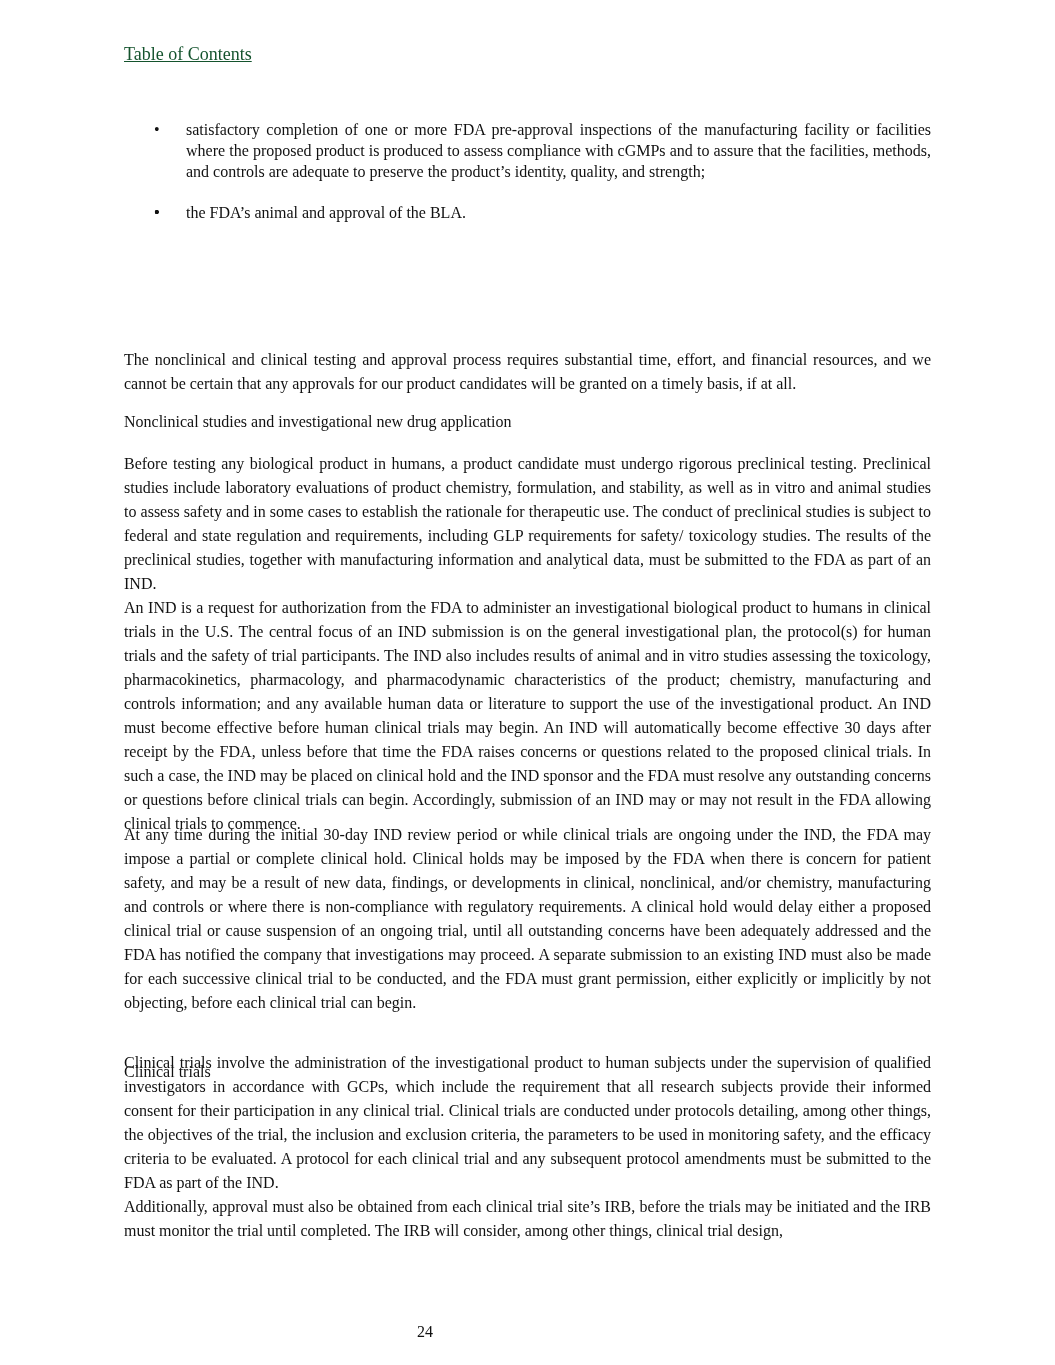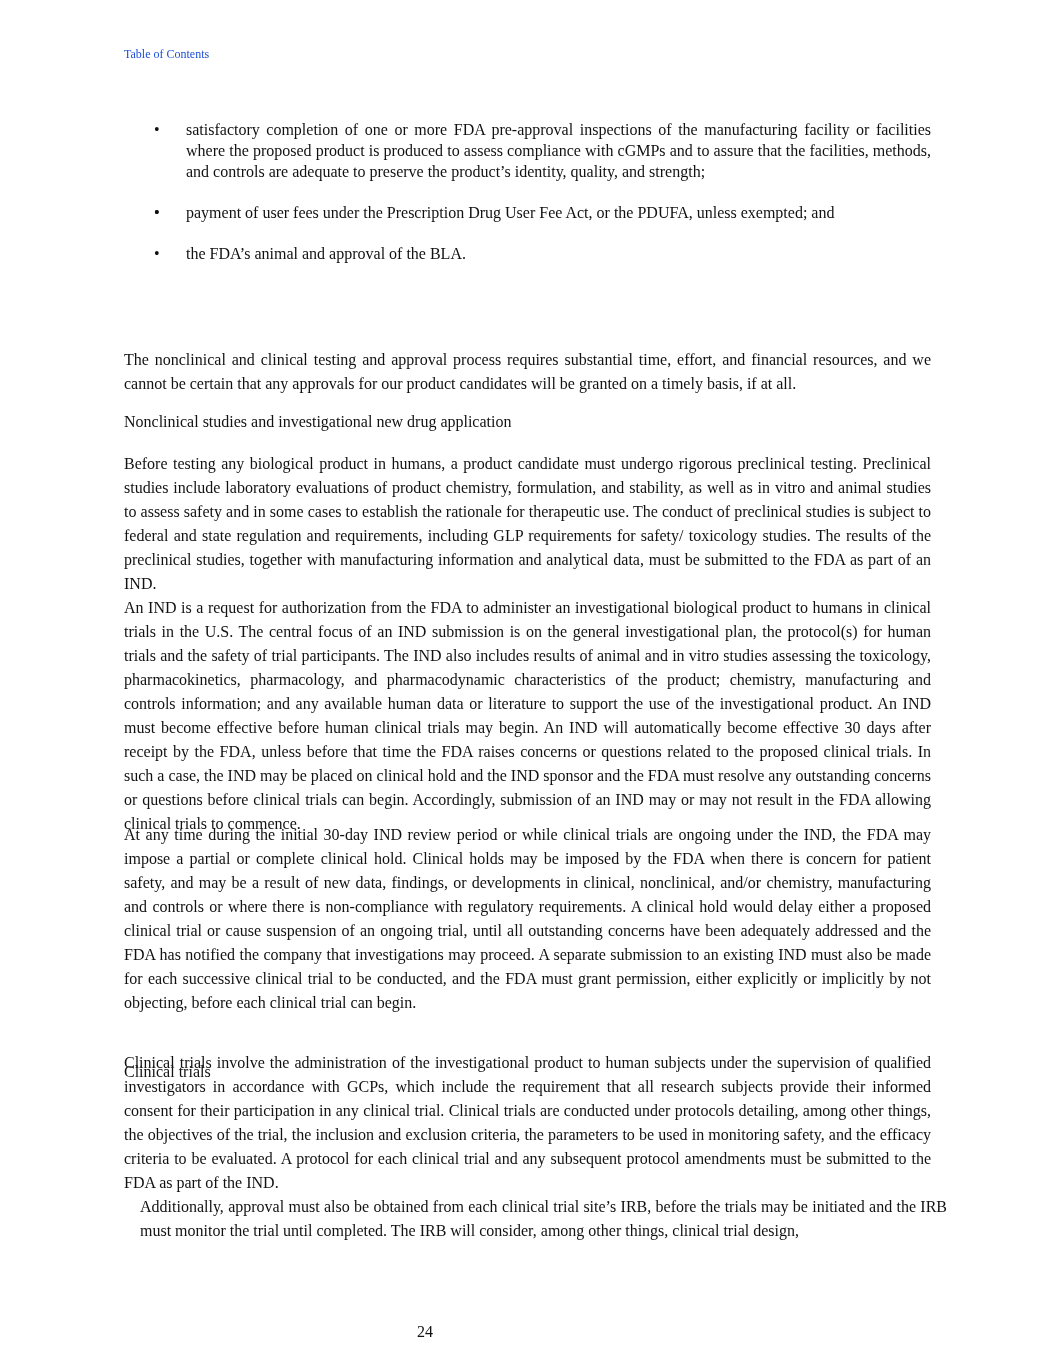--- a/index.html
+++ b/index.html
@@ -13,22 +13,23 @@
       position: relative;
       font-family: "Liberation Serif", "DejaVu Serif", serif;
       font-size: 16px;
       color: #111111;
       overflow: hidden;
     }
     .toc-link {
       position: absolute;
       left: 124px;
       top: 44px;
-      color: #1d4ed8;
-      font-size: 12px;
+      color: #14532d;
+      text-decoration: underline;
+      font-size: 18px;
       line-height: 20px;
       cursor: pointer;
     }
     .bullets {
       position: absolute;
       left: 124px;
       top: 120px;
       width: 807px;
       margin: 0;
       padding: 0;
@@ -73,21 +74,20 @@
 <ul class="bullets">
   <li class="bullet-item">
     <span class="bullet">•</span>
     <span>satisfactory completion of one or more FDA pre-approval inspections of the manufacturing facility or facilities where the proposed product is produced to assess compliance with cGMPs and to assure that the facilities, methods, and controls are adequate to preserve the product’s identity, quality, and strength;</span>
   </li>
   <li class="bullet-item">
     <span class="bullet">•</span>
   </li>
   <li class="bullet-item">
     <span class="bullet">•</span>
-    <span>payment of user fees under the Prescription Drug User Fee Act, or the PDUFA, unless exempted; and</span>
   </li>
   <li class="bullet-item">
     <span class="bullet">•</span>
     <span>the FDA’s animal and approval of the BLA.</span>
   </li>
 </ul>
 
 <p class="block" style="top:348px;">The nonclinical and clinical testing and approval process requires substantial time, effort, and financial resources, and we cannot be certain that any approvals for our product candidates will be granted on a timely basis, if at all.</p>
 
 <p class="block heading" style="top:410px;">Nonclinical studies and investigational new drug application</p>
@@ -95,15 +95,15 @@
 <p class="block" style="top:452px;">Before testing any biological product in humans, a product candidate must undergo rigorous preclinical testing. Preclinical studies include laboratory evaluations of product chemistry, formulation, and stability, as well as in vitro and animal studies to assess safety and in some cases to establish the rationale for therapeutic use. The conduct of preclinical studies is subject to federal and state regulation and requirements, including GLP requirements for safety/ toxicology studies. The results of the preclinical studies, together with manufacturing information and analytical data, must be submitted to the FDA as part of an IND.</p>
 
 <p class="block" style="top:596px;">An IND is a request for authorization from the FDA to administer an investigational biological product to humans in clinical trials in the U.S. The central focus of an IND submission is on the general investigational plan, the protocol(s) for human trials and the safety of trial participants. The IND also includes results of animal and in vitro studies assessing the toxicology, pharmacokinetics, pharmacology, and pharmacodynamic characteristics of the product; chemistry, manufacturing and controls information; and any available human data or literature to support the use of the investigational product. An IND must become effective before human clinical trials may begin. An IND will automatically become effective 30 days after receipt by the FDA, unless before that time the FDA raises concerns or questions related to the proposed clinical trials. In such a case, the IND may be placed on clinical hold and the IND sponsor and the FDA must resolve any outstanding concerns or questions before clinical trials can begin. Accordingly, submission of an IND may or may not result in the FDA allowing clinical trials to commence.</p>
 
 <p class="block" style="top:823px;">At any time during the initial 30-day IND review period or while clinical trials are ongoing under the IND, the FDA may impose a partial or complete clinical hold. Clinical holds may be imposed by the FDA when there is concern for patient safety, and may be a result of new data, findings, or developments in clinical, nonclinical, and/or chemistry, manufacturing and controls or where there is non-compliance with regulatory requirements. A clinical hold would delay either a proposed clinical trial or cause suspension of an ongoing trial, until all outstanding concerns have been adequately addressed and the FDA has notified the company that investigations may proceed. A separate submission to an existing IND must also be made for each successive clinical trial to be conducted, and the FDA must grant permission, either explicitly or implicitly by not objecting, before each clinical trial can begin.</p>
 
 <p class="block heading" style="top:1060px;">Clinical trials</p>
 
 <p class="block" style="top:1051px;">Clinical trials involve the administration of the investigational product to human subjects under the supervision of qualified investigators in accordance with GCPs, which include the requirement that all research subjects provide their informed consent for their participation in any clinical trial. Clinical trials are conducted under protocols detailing, among other things, the objectives of the trial, the inclusion and exclusion criteria, the parameters to be used in monitoring safety, and the efficacy criteria to be evaluated. A protocol for each clinical trial and any subsequent protocol amendments must be submitted to the FDA as part of the IND.</p>
 
-<p class="block" style="top:1195px;margin-left:16px;">Additionally, approval must also be obtained from each clinical trial site’s IRB, before the trials may be initiated and the IRB must monitor the trial until completed. The IRB will consider, among other things, clinical trial design,</p>
+<p class="block" style="top:1195px;">Additionally, approval must also be obtained from each clinical trial site’s IRB, before the trials may be initiated and the IRB must monitor the trial until completed. The IRB will consider, among other things, clinical trial design,</p>
 
 <div class="page-number">24</div>
 
 </body></html>

